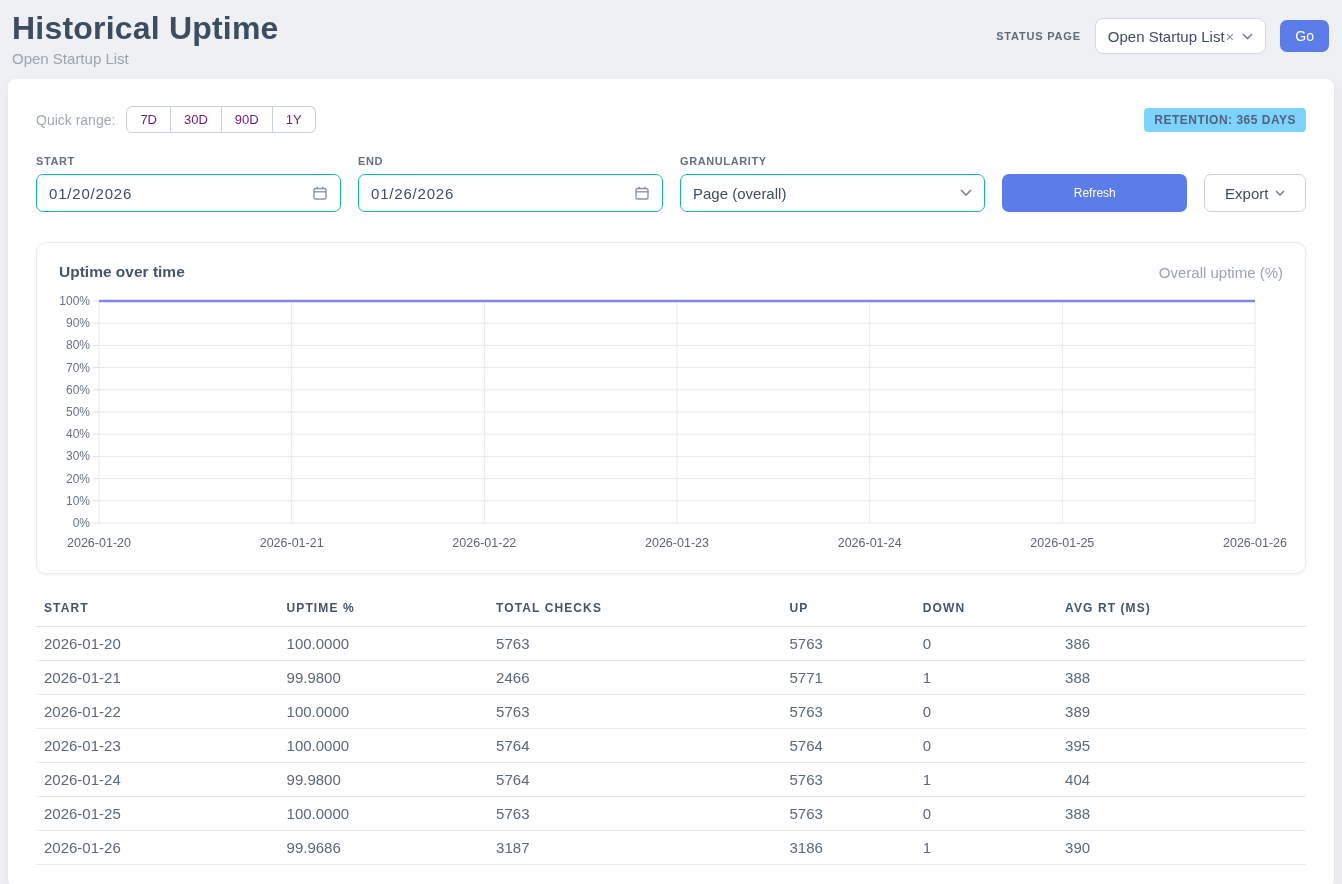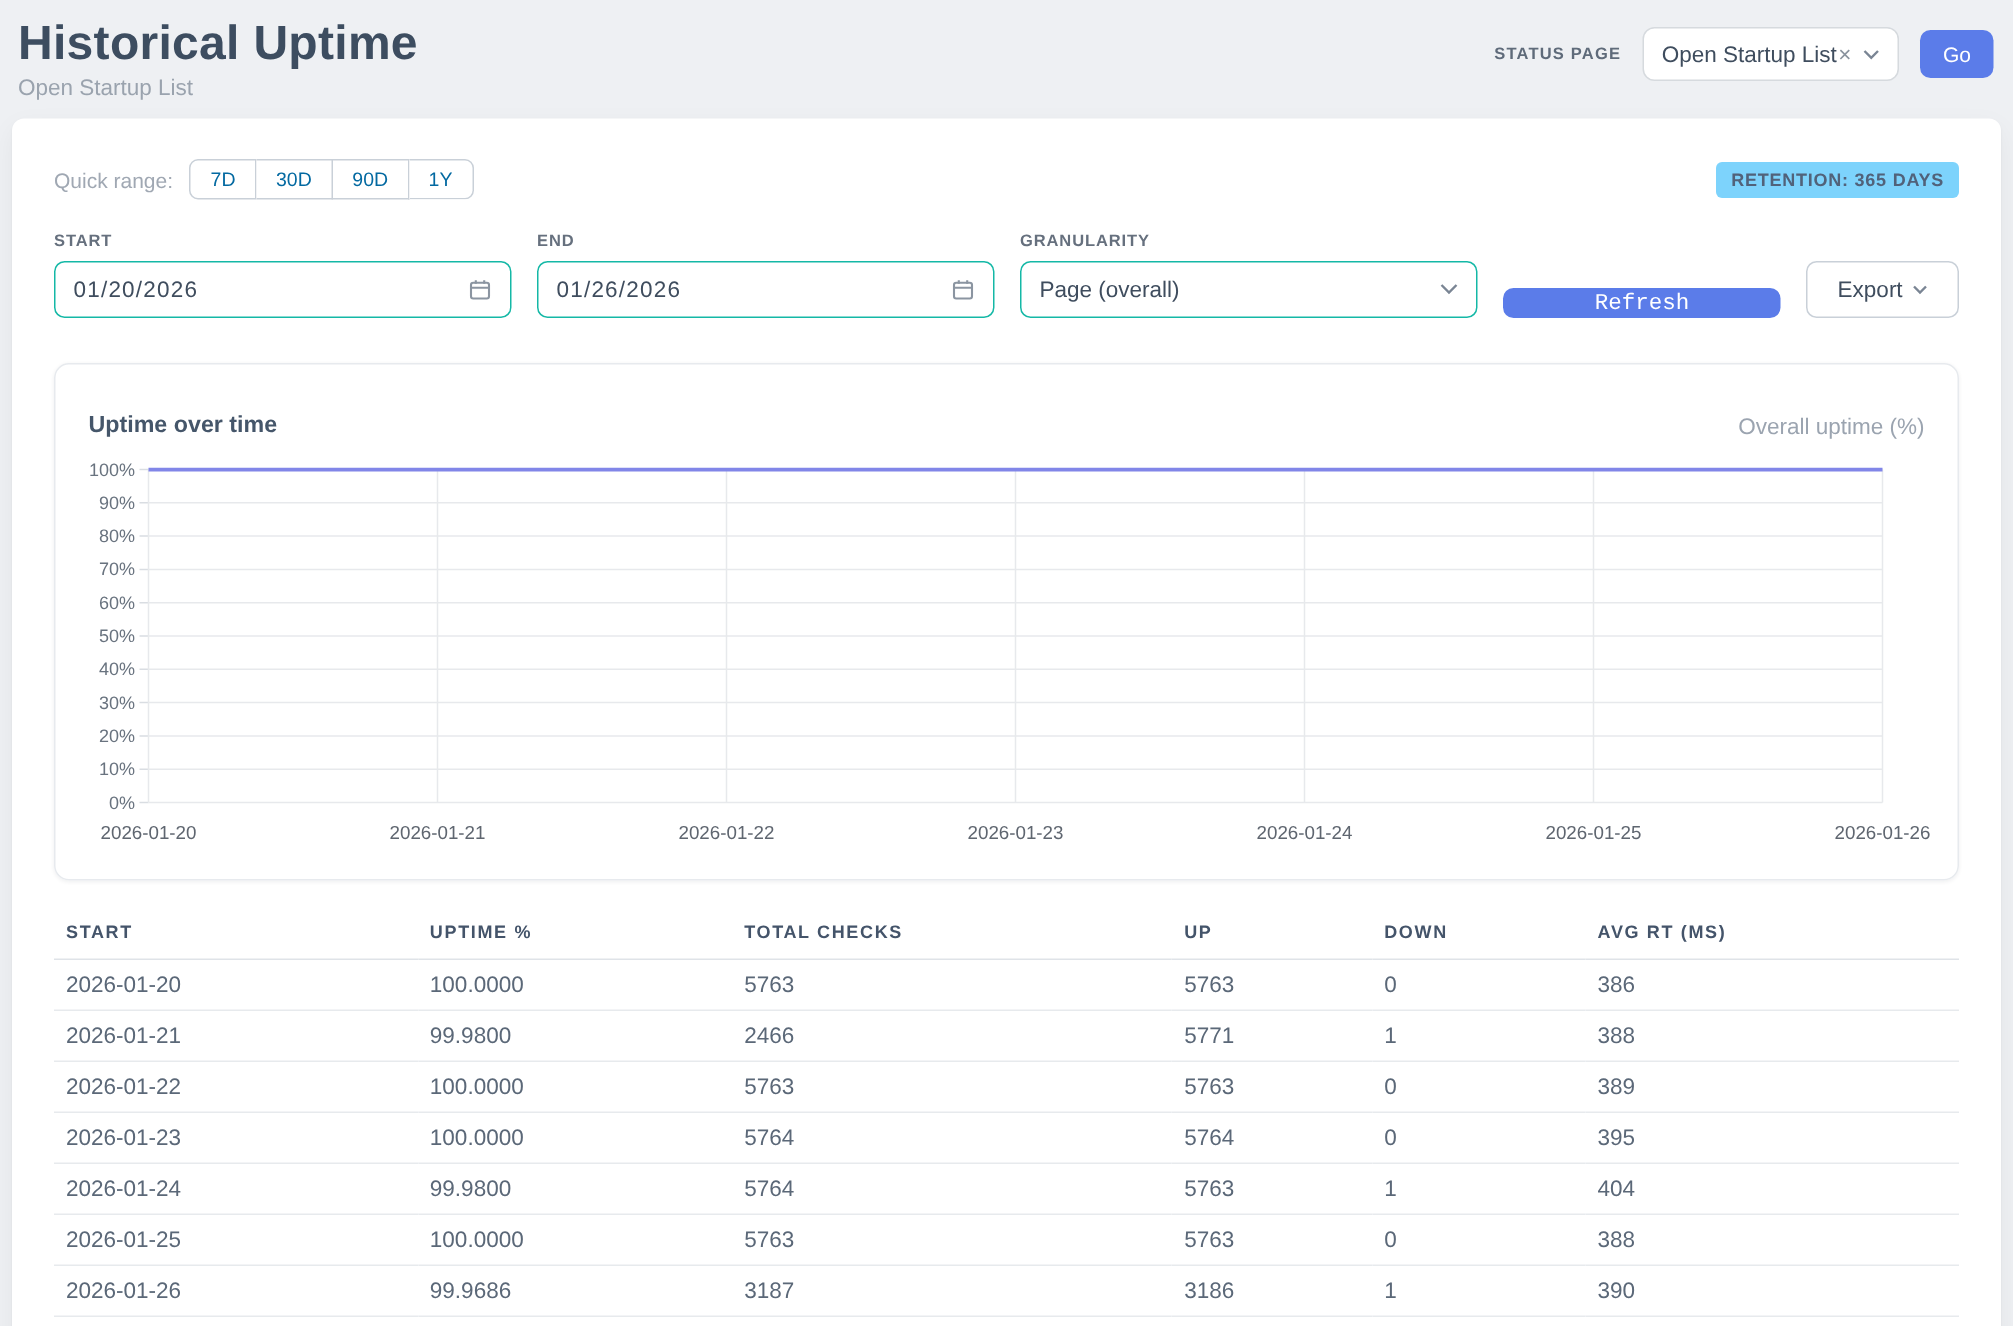--- a/index.html
+++ b/index.html
@@ -17,38 +17,38 @@
   .chev { stroke:#7a8594; stroke-width:1.6; fill:none; margin-left:8px; }
   .go-btn { background:#5b7ce9; color:#fff; font-size:14px; border:none; border-radius:7px; padding:8px 15px; cursor:pointer; font-family:inherit; }
 
   
   .panel { background:#fff; margin:0 8px; border-radius:8px; padding:27px 28px 22px 28px; box-shadow:0 1px 2px rgba(16,24,40,.05), 0 6px 18px rgba(16,24,40,.05); }
 
   
   .row1 { display:flex; align-items:center; }
   .qr-label { font-size:14px; color:#a0a8b3; margin-right:11px; }
   .qr-group { display:flex; }
-  .qr-btn { background:#fff; border:1px solid #c9d0d8; border-left-width:0; color:#0369a1; font-size:13px; padding:5px 13px; cursor:pointer; font-family:inherit; }
+  .qr-btn { background:#fff; border:1px solid #c9d0d8; border-left-width:0; color:#701a75; font-size:13px; padding:5px 13px; cursor:pointer; font-family:inherit; }
   .qr-btn:first-child { border-left-width:1px; border-radius:6px 0 0 6px; }
   .qr-btn:last-child { border-radius:0 6px 6px 0; }
   .retention-badge { margin-left:auto; background:#7dd3fc; color:#51627a; font-size:12px; font-weight:700; letter-spacing:.5px; padding:5px 10px; border-radius:4px; }
 
   
   .row2 { display:flex; align-items:flex-end; gap:17px; margin-top:22px; }
   .field { display:flex; flex-direction:column; }
   .field label { font-size:11px; font-weight:600; color:#66707e; letter-spacing:.6px; margin-bottom:7px; }
   .input { display:flex; align-items:center; justify-content:space-between; width:305px; height:38px; border:1px solid #14b8a6; border-radius:7px; padding:0 12px; background:#fff; cursor:pointer; }
   .input .val { font-size:15px; color:#3f4d5e; letter-spacing:.8px; }
   .input.select .val { letter-spacing:0; }
   .cal-icon { stroke:#8b95a1; fill:none; stroke-width:1.4; }
-  .refresh-btn { background:#5b7ce9; color:#fff; border:none; border-radius:7px; width:192px; height:20px; font-size:15px; cursor:pointer; font-family:Liberation Mono, monospace; }
+  .refresh-btn { background:#5b7ce9; color:#fff; border:none; border-radius:7px; width:192px; height:38px; font-size:12px; cursor:pointer; font-family:Liberation Sans, sans-serif; }
   .export-btn { background:#fff; border:1px solid #c9d0d8; border-radius:7px; width:105px; height:38px; font-size:15px; color:#3f4d5e; cursor:pointer; font-family:inherit; display:flex; align-items:center; justify-content:center; gap:7px; }
 
   
-  .chart-card { margin-top:30px; border:1px solid #e7eaee; border-radius:10px; box-shadow:0 1px 3px rgba(16,24,40,.07); padding:32px 22px 16px 22px; }
+  .chart-card { margin-top:30px; border:1px solid #e7eaee; border-radius:10px; box-shadow:0 1px 3px rgba(16,24,40,.07); padding:20px 22px 16px 22px; }
   .chart-head { display:flex; justify-content:space-between; align-items:center; }
   .chart-title { font-size:15.5px; font-weight:700; color:#45566a; }
   .chart-legend { font-size:15px; color:#9ba4b0; }
   .chart-svg-wrap { margin-top:10px; }
   #chart-svg text { font-family:"Liberation Sans", sans-serif; }
 
   
   table { width:100%; border-collapse:collapse; margin-top:21px; }
   th { text-align:left; font-size:12px; font-weight:700; letter-spacing:1.1px; color:#44546a; padding:6px 8px 11px 8px; border-bottom:1px solid #dfe3e8; }
   td { font-size:15px; color:#5b6878; padding:8px 8px; border-bottom:1px solid #e7eaed; }

